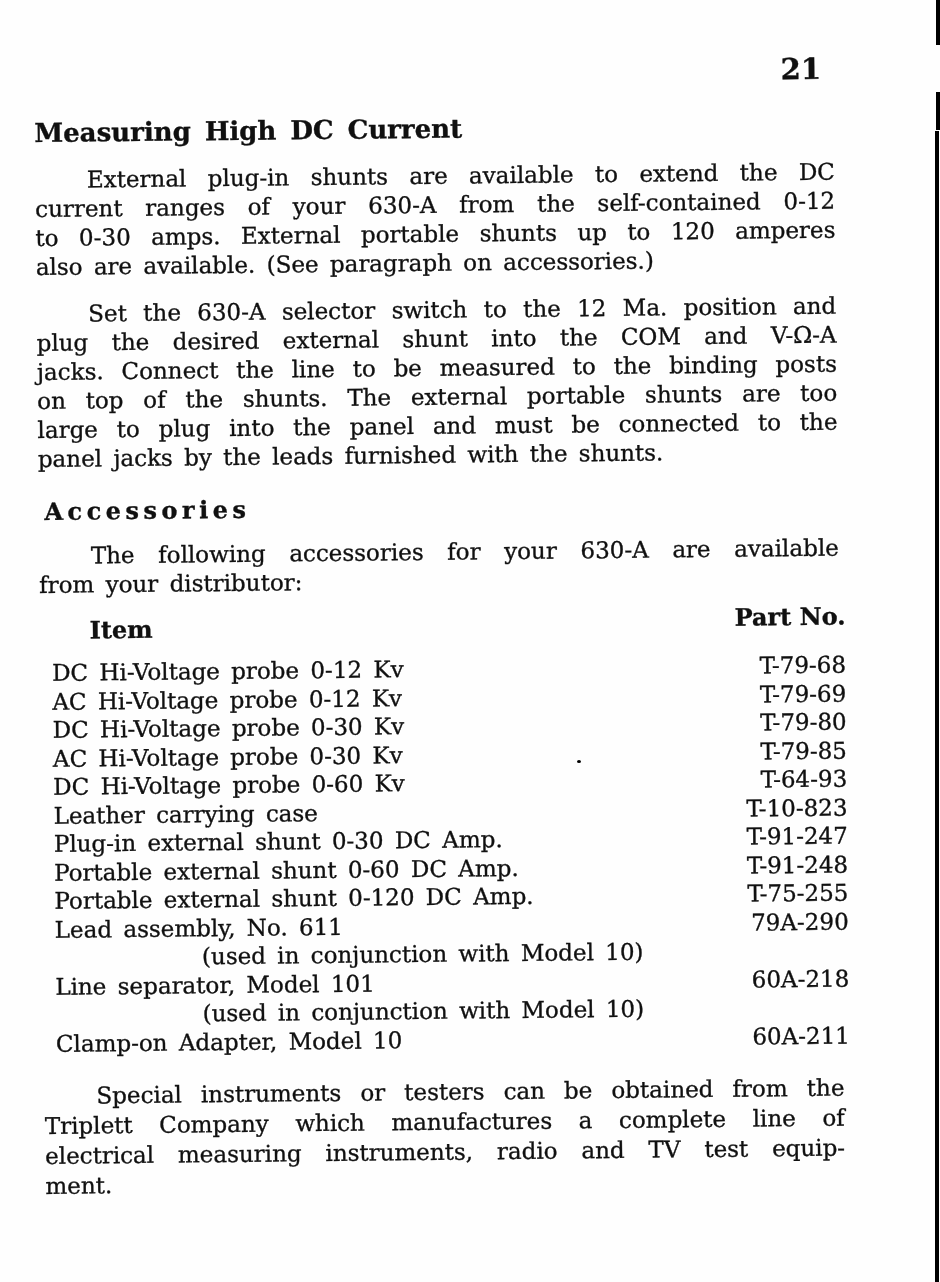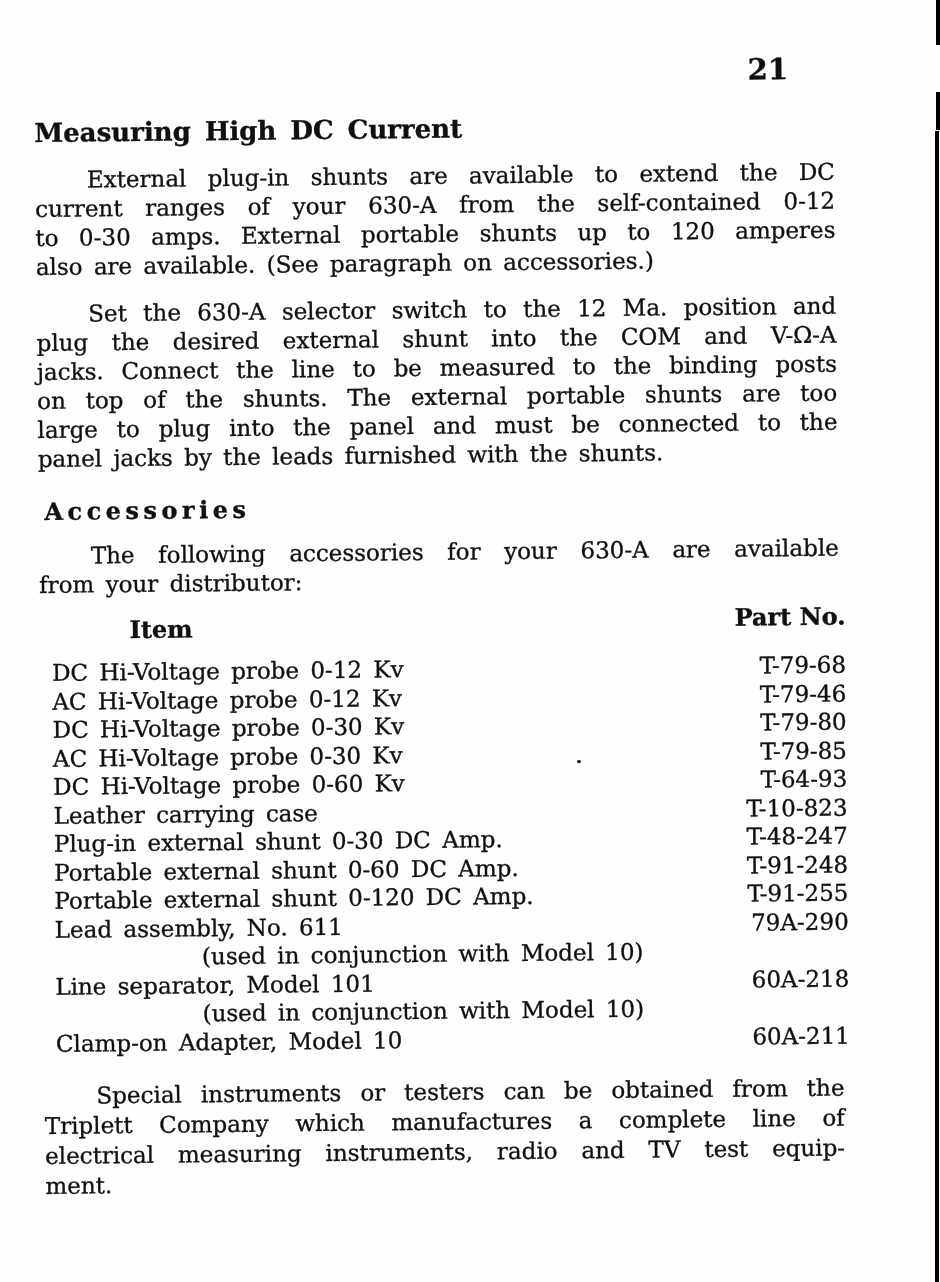--- a/index.html
+++ b/index.html
@@ -19,21 +19,21 @@
   .content {
     position: absolute;
     left: 33px; top: 0;
     width: 812px; height: 1282px;
     transform: rotate(-0.6deg);
     transform-origin: 0 0;
     -webkit-text-stroke: 0.35px #141414;
   }
   .page-number {
     position: absolute;
-    left: 714px; top: 60px;
+    left: 747px; top: 60px;
     font-size: 29px; font-weight: bold;
     letter-spacing: 0px;
   }
   .h1 {
     position: absolute;
     left: 0; top: 118px;
     font-size: 26px; font-weight: bold;
     word-spacing: 5px;
     white-space: nowrap;
   }
@@ -61,21 +61,21 @@
   .closing { top: 1081px; line-height: 30px; }
 
   .thead {
     position: absolute;
     top: 616px; left: 0;
     width: 806px;
     font-size: 24px; font-weight: bold;
     display: flex;
     justify-content: space-between;
   }
-  .thead .item-h { margin-left: 90px; }
+  .thead .item-h { margin-left: 50px; }
   .thead .part-h { position: relative; top: -6px; }
 
   .acc-table {
     position: absolute;
     top: 659px; left: 0;
     width: 806px;
     font-size: 23px;
     line-height: 28.5px;
     word-spacing: 4px;
   }
@@ -130,49 +130,49 @@
       <span class="part-h">Part No.</span>
     </div>
 
     <div class="acc-table">
       <div class="trow">
         <span class="item">DC Hi-Voltage probe 0-12 Kv</span>
         <span class="part">T-79-68</span>
       </div>
       <div class="trow">
         <span class="item">AC Hi-Voltage probe 0-12 Kv</span>
-        <span class="part">T-79-46</span>
+        <span class="part">T-79-69</span>
       </div>
       <div class="trow">
         <span class="item">DC Hi-Voltage probe 0-30 Kv</span>
         <span class="part">T-79-80</span>
       </div>
       <div class="trow">
         <span class="item">AC Hi-Voltage probe 0-30 Kv</span>
         <span class="part">T-79-85</span>
       </div>
       <div class="trow">
         <span class="item">DC Hi-Voltage probe 0-60 Kv</span>
         <span class="part">T-64-93</span>
       </div>
       <div class="trow">
         <span class="item">Leather carrying case</span>
         <span class="part">T-10-823</span>
       </div>
       <div class="trow">
         <span class="item">Plug-in external shunt 0-30 DC Amp.</span>
-        <span class="part">T-48-247</span>
+        <span class="part">T-91-247</span>
       </div>
       <div class="trow">
         <span class="item">Portable external shunt 0-60 DC Amp.</span>
         <span class="part">T-91-248</span>
       </div>
       <div class="trow">
         <span class="item">Portable external shunt 0-120 DC Amp.</span>
-        <span class="part">T-91-255</span>
+        <span class="part">T-75-255</span>
       </div>
       <div class="trow">
         <span class="item">Lead assembly, No. 611</span>
         <span class="part">79A-290</span>
       </div>
       <div class="trow indent">
         <span class="item">(used in conjunction with Model 10)</span>
         <span class="part"></span>
       </div>
       <div class="trow">

